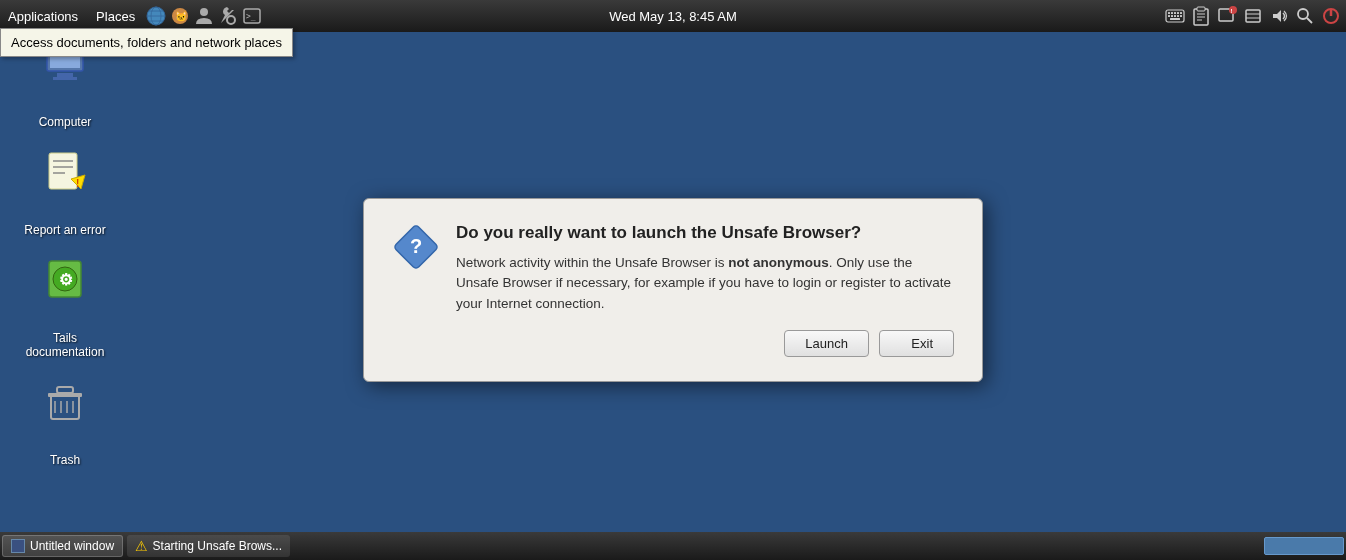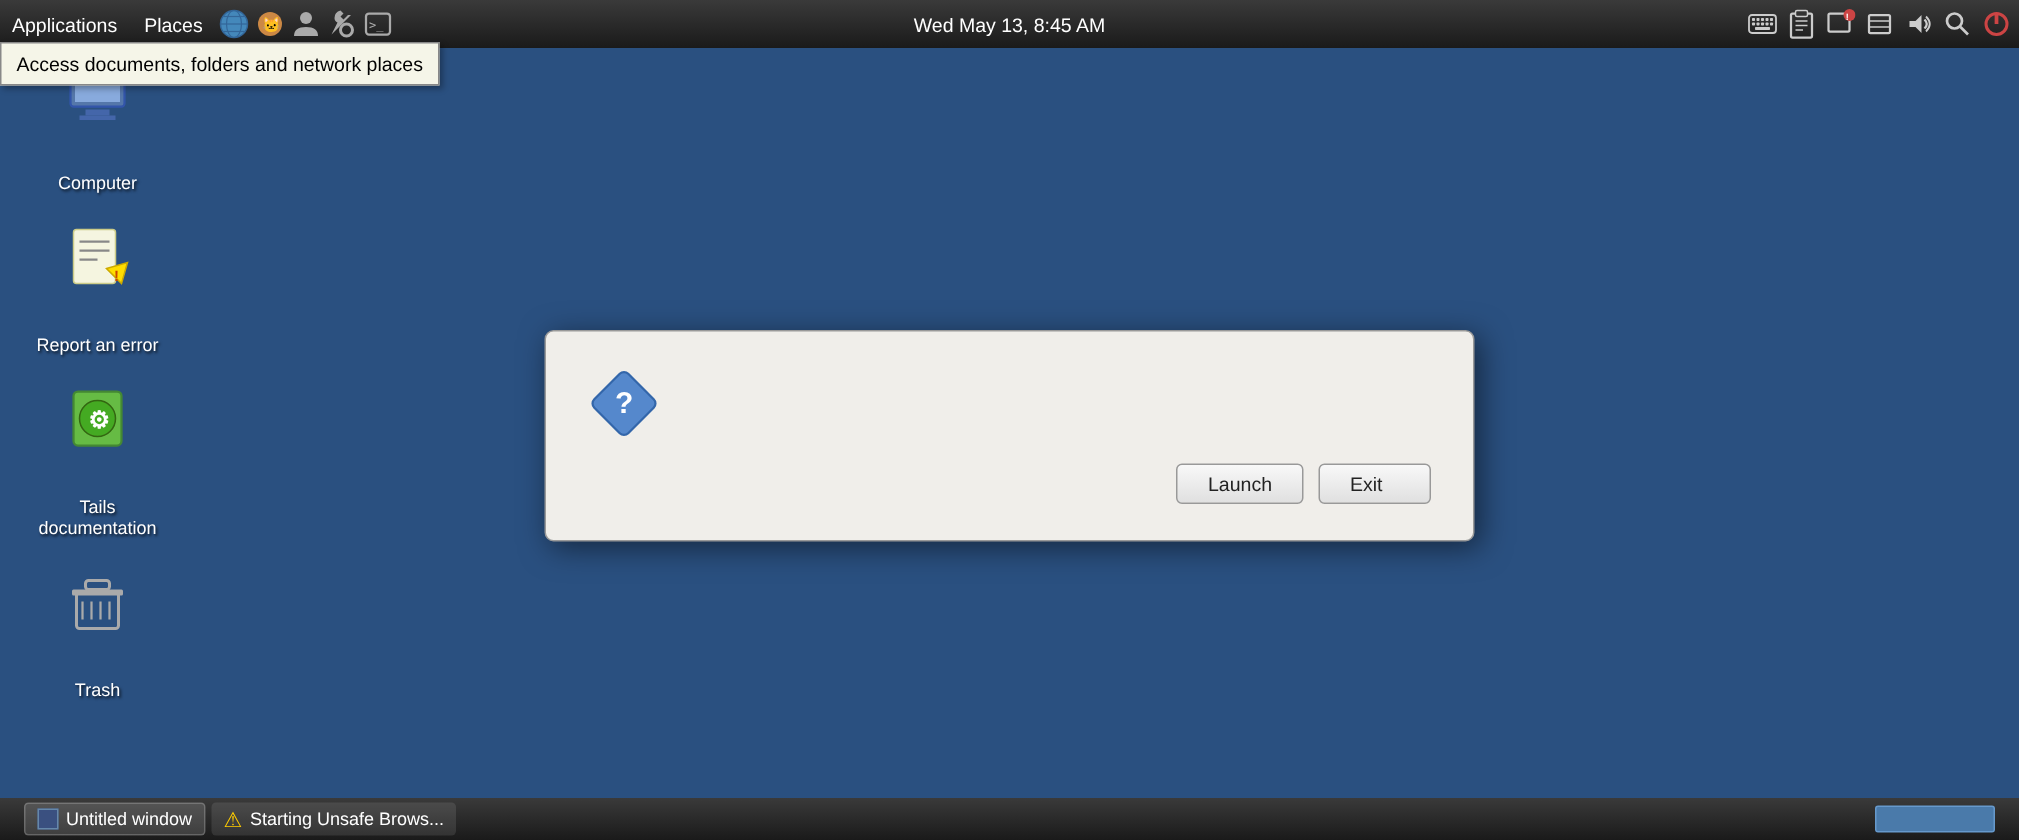--- a/index.html
+++ b/index.html
@@ -163,35 +163,35 @@
     }
     .dialog-btn {
       padding: 5px 20px;
       font-size: 13px;
       border: 1px solid #999;
       border-radius: 4px;
       background: linear-gradient(to bottom, #f8f8f8, #e0e0e0);
       cursor: pointer;
       color: #222;
       min-width: 75px;
-      text-align: left;
+      text-align: right;
     }
 
     
     .taskbar-bottom {
       position: absolute;
       bottom: 0;
       left: 0;
       width: 100%;
       height: 28px;
       background: linear-gradient(to bottom, #3a3a3a, #1a1a1a);
       display: flex;
       align-items: center;
       gap: 4px;
-      padding: 0 16px;
+      padding: 0 2px;
     }
     .taskbar-window-btn {
       display: flex;
       align-items: center;
       gap: 5px;
       background: rgba(255,255,255,0.15);
       border: 1px solid rgba(255,255,255,0.2);
       border-radius: 3px;
       color: white;
       font-size: 12px;
@@ -412,20 +412,24 @@
   <div class="dialog">
     <div class="dialog-header">
 
       <div class="dialog-icon">
         <svg width="48" height="48" viewBox="0 0 48 48">
           <rect x="8" y="8" width="32" height="32" rx="4" transform="rotate(45 24 24)" fill="#5588cc" stroke="#3366aa" stroke-width="1.5"></rect>
           <text x="18" y="30" font-size="20" fill="white" font-weight="bold">?</text>
         </svg>
       </div>
       <div>
+        <div class="dialog-title">Do you really want to launch the Unsafe Browser?</div>
+        <div class="dialog-body">
+          <span>Network activity within the Unsafe Browser is</span> <strong>not anonymous</strong><span>. Only use the Unsafe Browser if necessary, for example if you have to login or register to activate your Internet connection.</span>
+        </div>
       </div>
     </div>
     <div class="dialog-buttons">
       <button class="dialog-btn">Launch</button>
       <button class="dialog-btn">Exit</button>
     </div>
   </div>
 </div>
 
 <div class="taskbar-bottom">

